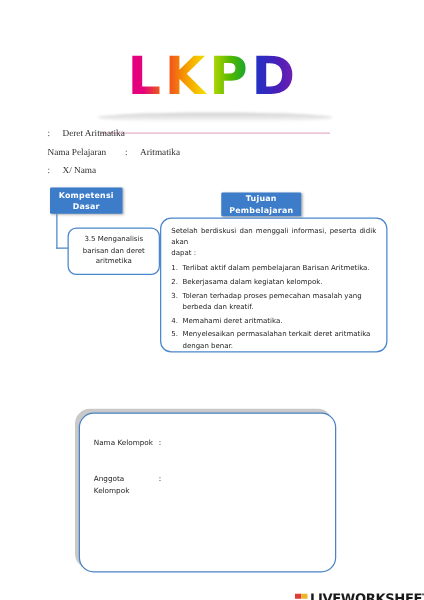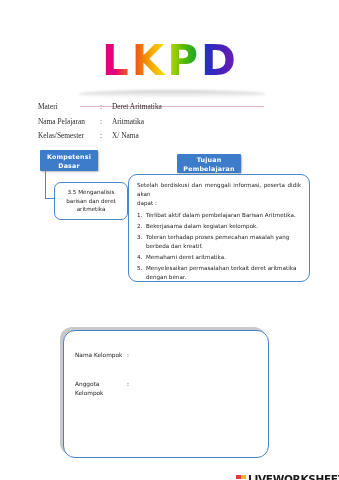--- a/index.html
+++ b/index.html
@@ -279,31 +279,29 @@
 <div id="page-sheet">
 
   <div id="lkpd-logo">
     <div id="lkpd-shadow"></div>
     <span id="lkpd-word"><span class="lkpd-letter lkpd-l">L</span><span class="lkpd-letter lkpd-k">K</span><span class="lkpd-letter lkpd-p">P</span><span class="lkpd-letter lkpd-d">D</span></span>
     <div id="lkpd-underline"></div>
   </div>
 
   <div id="meta-block">
     <div class="meta-row">
-      <span class="meta-label">Materi</span>
       <span class="meta-colon">:</span>
       <span class="meta-value">Deret Aritmatika</span>
     </div>
     <div class="meta-row">
       <span class="meta-label">Nama Pelajaran</span>
       <span class="meta-colon">:</span>
       <span class="meta-value">Aritmatika</span>
     </div>
     <div class="meta-row">
-      <span class="meta-label">Kelas/Semester</span>
       <span class="meta-colon">:</span>
       <span class="meta-value">X/ Nama</span>
     </div>
   </div>
 
   <div class="banner" id="banner-kd">
     <span>Kompetensi</span>
     <span>Dasar</span>
   </div>
   <div id="kd-connector-v"></div>

